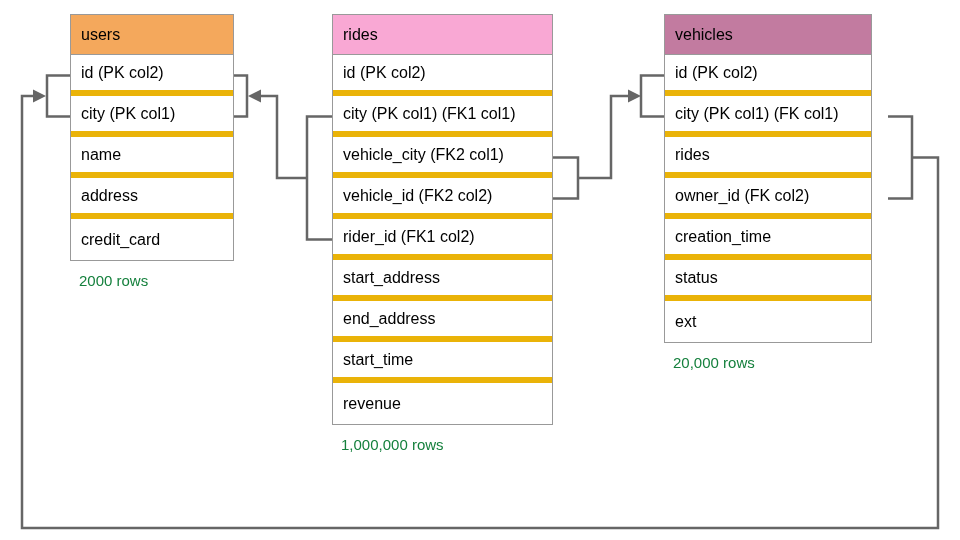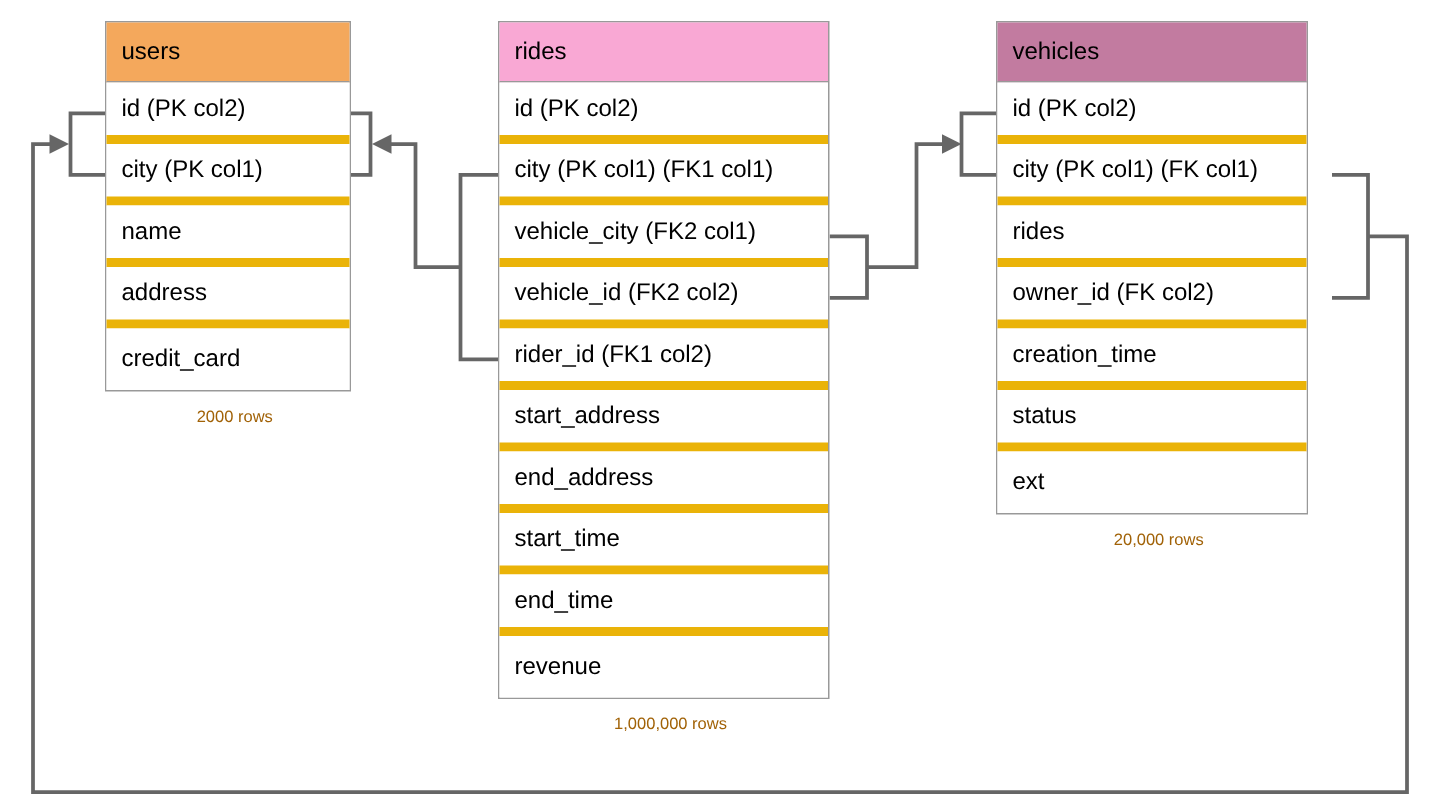--- a/index.html
+++ b/index.html
@@ -50,23 +50,22 @@
     border-bottom: 6px solid #eab308;
     background: #ffffff;
     white-space: nowrap;
   }
   .trow:last-child {
     border-bottom: none;
   }
   .rowcount {
     margin-top: 11px;
     margin-left: 9px;
-    font-size: 11px;
-    color: #a16207;
-    text-align: center;
+    font-size: 15px;
+    color: #15803d;
   }
   .conn {
     fill: none;
     stroke: #666666;
     stroke-width: 2.5;
   }
   .arrowhead {
     fill: #666666;
     stroke: none;
   }
@@ -119,21 +118,20 @@
       <div class="theader" style="background: #f9a8d4;">rides</div>
       <div>
           <div class="trow">id (PK col2)</div>
           <div class="trow">city (PK col1) (FK1 col1)</div>
           <div class="trow">vehicle_city (FK2 col1)</div>
           <div class="trow">vehicle_id (FK2 col2)</div>
           <div class="trow">rider_id (FK1 col2)</div>
           <div class="trow">start_address</div>
           <div class="trow">end_address</div>
           <div class="trow">start_time</div>
-          <div class="trow">end_time</div>
           <div class="trow">revenue</div>
         </div>
     </div>
     <div class="rowcount">1,000,000 rows</div>
   </div>
 
   <div class="tgroup" style="left:664px; top:14px; width:208px;">
     <div class="table">
       <div class="theader" style="background: rgb(194, 123, 160);">vehicles</div>
       <div>

